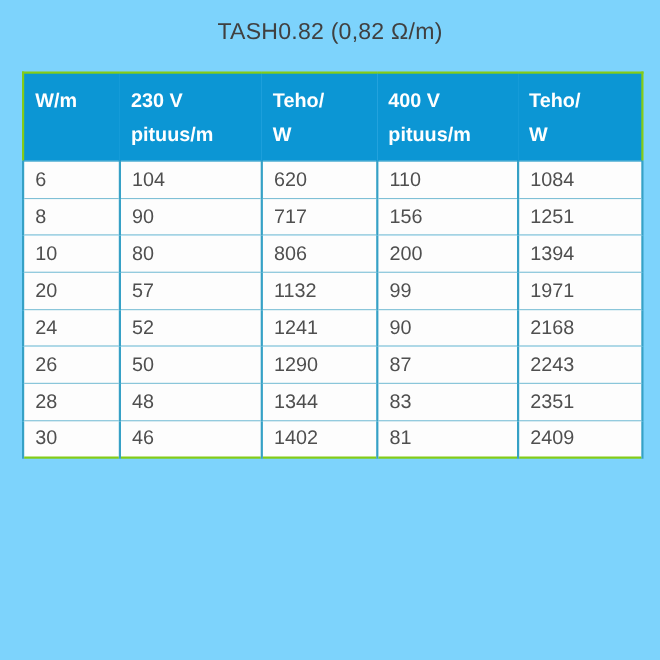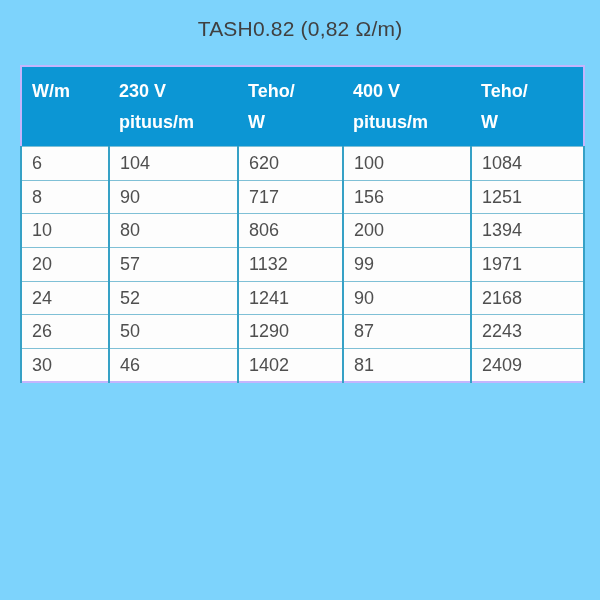--- a/index.html
+++ b/index.html
@@ -20,21 +20,21 @@
     color: #404040;
     letter-spacing: 0.2px;
   }
 
   table.data-table {
     position: absolute;
     top: 65px; left: 20px;
     width: 563px;
     border-collapse: collapse;
     table-layout: fixed;
-    border: 2px solid #c4b5fd;
+    border: 2px solid #84cc16;
   }
   col.c0 { width: 88px; }
   col.c1 { width: 129px; }
   col.c2 { width: 105px; }
   col.c3 { width: 128px; }
   col.c4 { width: 113px; }
 
   thead th {
     background: #0c96d4;
     color: #ffffff;
@@ -100,21 +100,21 @@
           <span class="hline">Teho/</span>
           <span class="hline">W</span>
         </th>
       </tr>
     </thead>
     <tbody>
       <tr>
         <td>6</td>
         <td>104</td>
         <td>620</td>
-        <td>100</td>
+        <td>110</td>
         <td>1084</td>
       </tr>
       <tr>
         <td>8</td>
         <td>90</td>
         <td>717</td>
         <td>156</td>
         <td>1251</td>
       </tr>
       <tr>
@@ -139,20 +139,27 @@
         <td>2168</td>
       </tr>
       <tr>
         <td>26</td>
         <td>50</td>
         <td>1290</td>
         <td>87</td>
         <td>2243</td>
       </tr>
       <tr>
+        <td>28</td>
+        <td>48</td>
+        <td>1344</td>
+        <td>83</td>
+        <td>2351</td>
+      </tr>
+      <tr>
         <td>30</td>
         <td>46</td>
         <td>1402</td>
         <td>81</td>
         <td>2409</td>
       </tr>
     </tbody>
   </table>
 
 </div>

